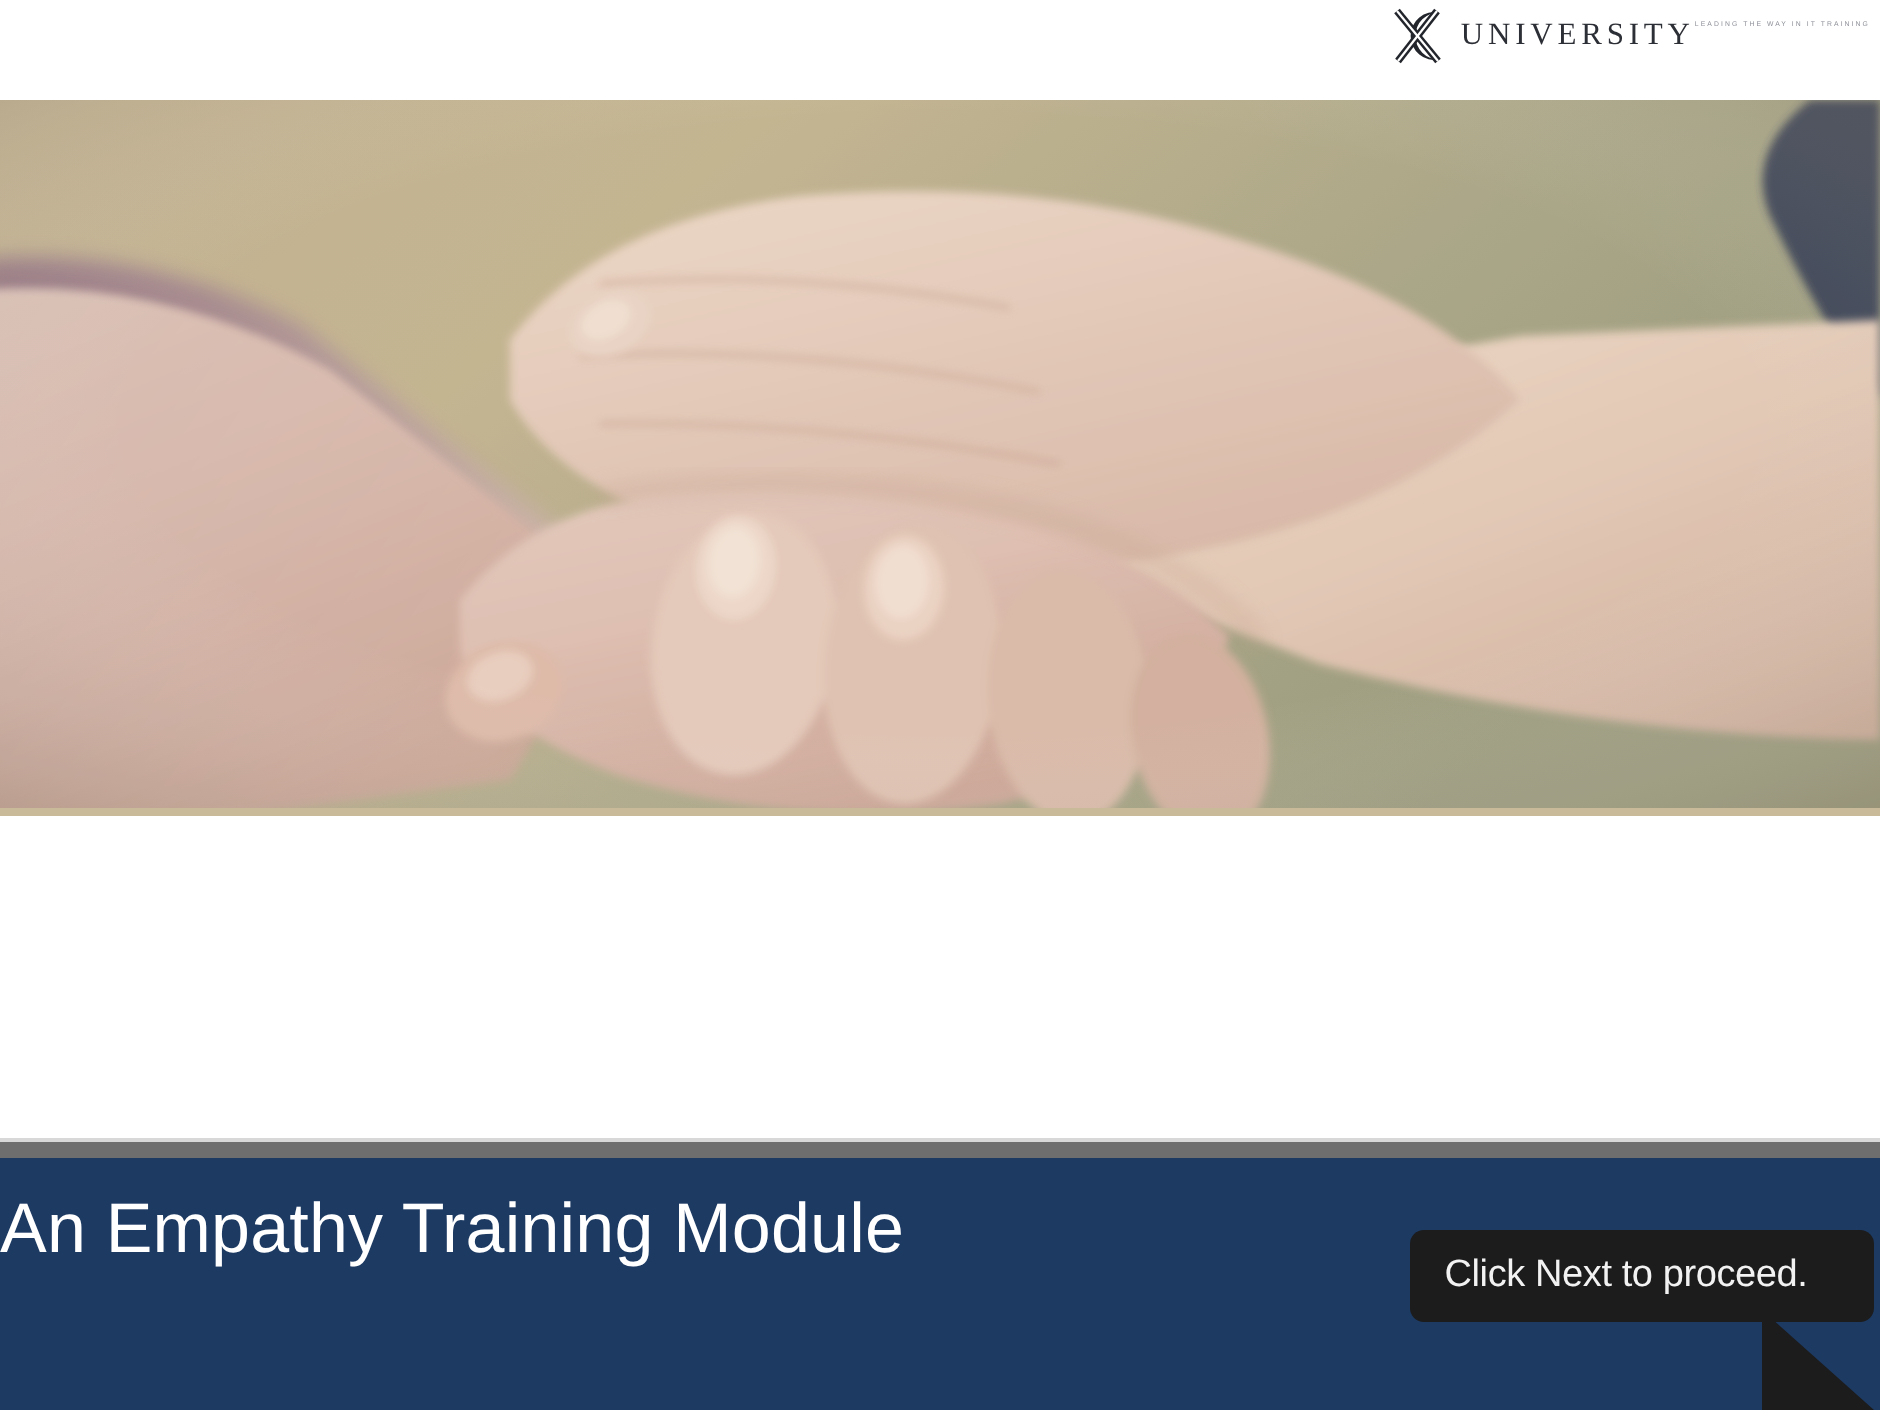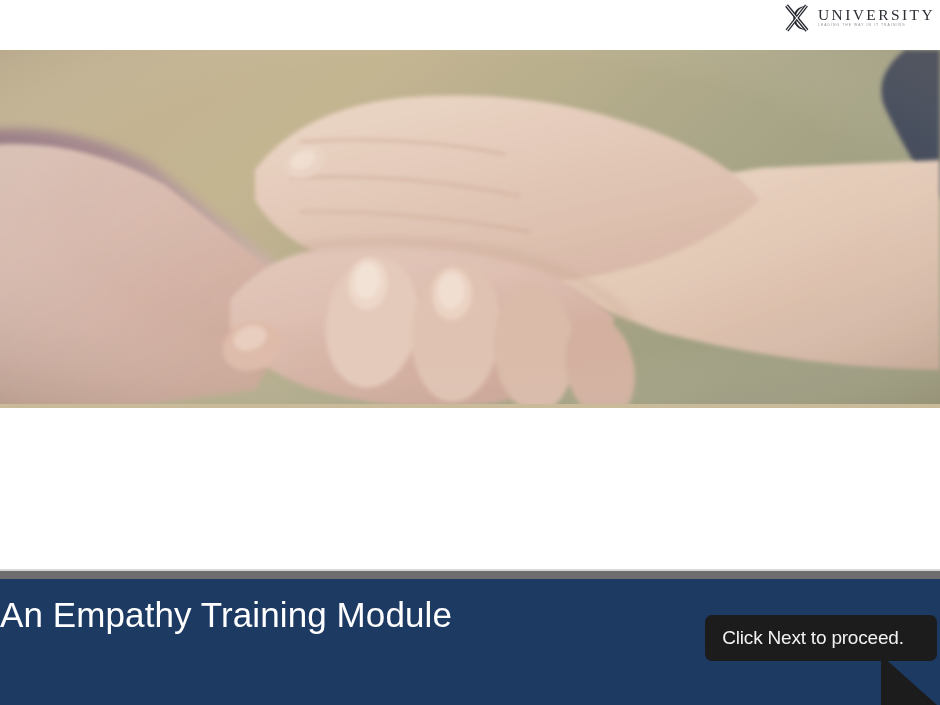--- a/index.html
+++ b/index.html
@@ -42,21 +42,20 @@
     gap: 1px;
   }
   .logo-mark {
     width: 34px;
     height: 32px;
     position: relative;
     flex: none;
   }
   .logo-text-wrap {
     display: flex;
-    flex-direction: column;
     justify-content: center;
     line-height: 1;
     padding-bottom: 1px;
   }
   .logo-word {
     font-family: "Liberation Serif", serif;
     font-size: 15.5px;
     letter-spacing: 2.4px;
     color: #2d2f36;
     font-weight: 400;

